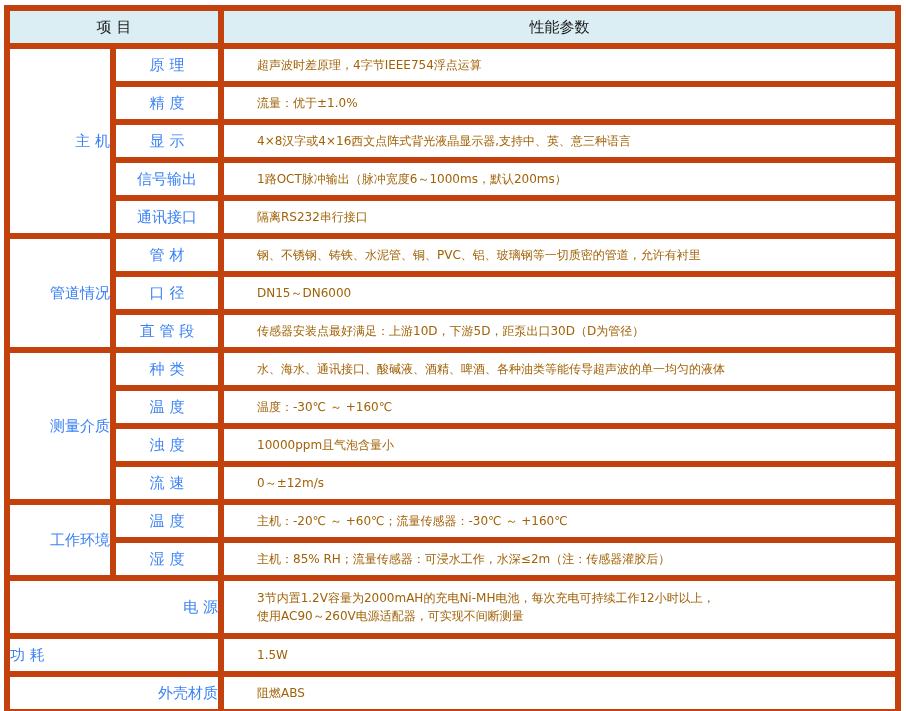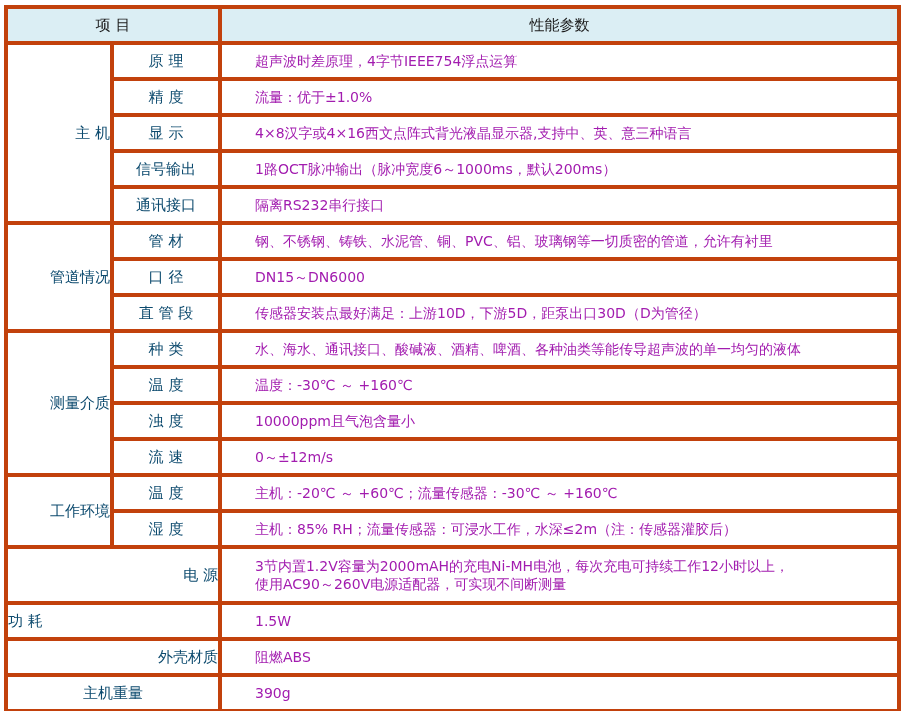--- a/index.html
+++ b/index.html
@@ -18,46 +18,46 @@
     .spec-table {
       position: absolute;
       left: 4px;
       top: 5px;
       width: 897px;
       border-collapse: collapse;
       table-layout: fixed;
       font-size: 14px;
     }
     .spec-table td, .spec-table th {
-      border: 4px solid #c2410c;
+      border: 6px solid #c2410c;
       padding: 0;
       vertical-align: middle;
       line-height: 18px;
     }
     .spec-table th {
       background: #dbeef4;
       font-weight: normal;
       color: #1a1a1a;
       font-size: 15px;
       height: 32px;
       text-align: center;
     }
     .c1 { width: 102px; text-align: right; }
     .c2 { width: 105px; text-align: center; }
     .c3 { text-align: left; padding-left: 33px !important; }
     .row-std td { height: 32px; }
     .row-tall td { height: 52px; }
     .val {
-      font-size: 14px;
-      color: #a21caf;
+      font-size: 12px;
+      color: #a16207;
       white-space: nowrap;
     }
     .label {
       font-size: 15px;
-      color: #0c4a6e;
+      color: #3b82f6;
       letter-spacing: 0px;
     }
     .val .line {
       display: block;
     }
   </style>
 </head>
 <body>
 
 <table class="spec-table">

